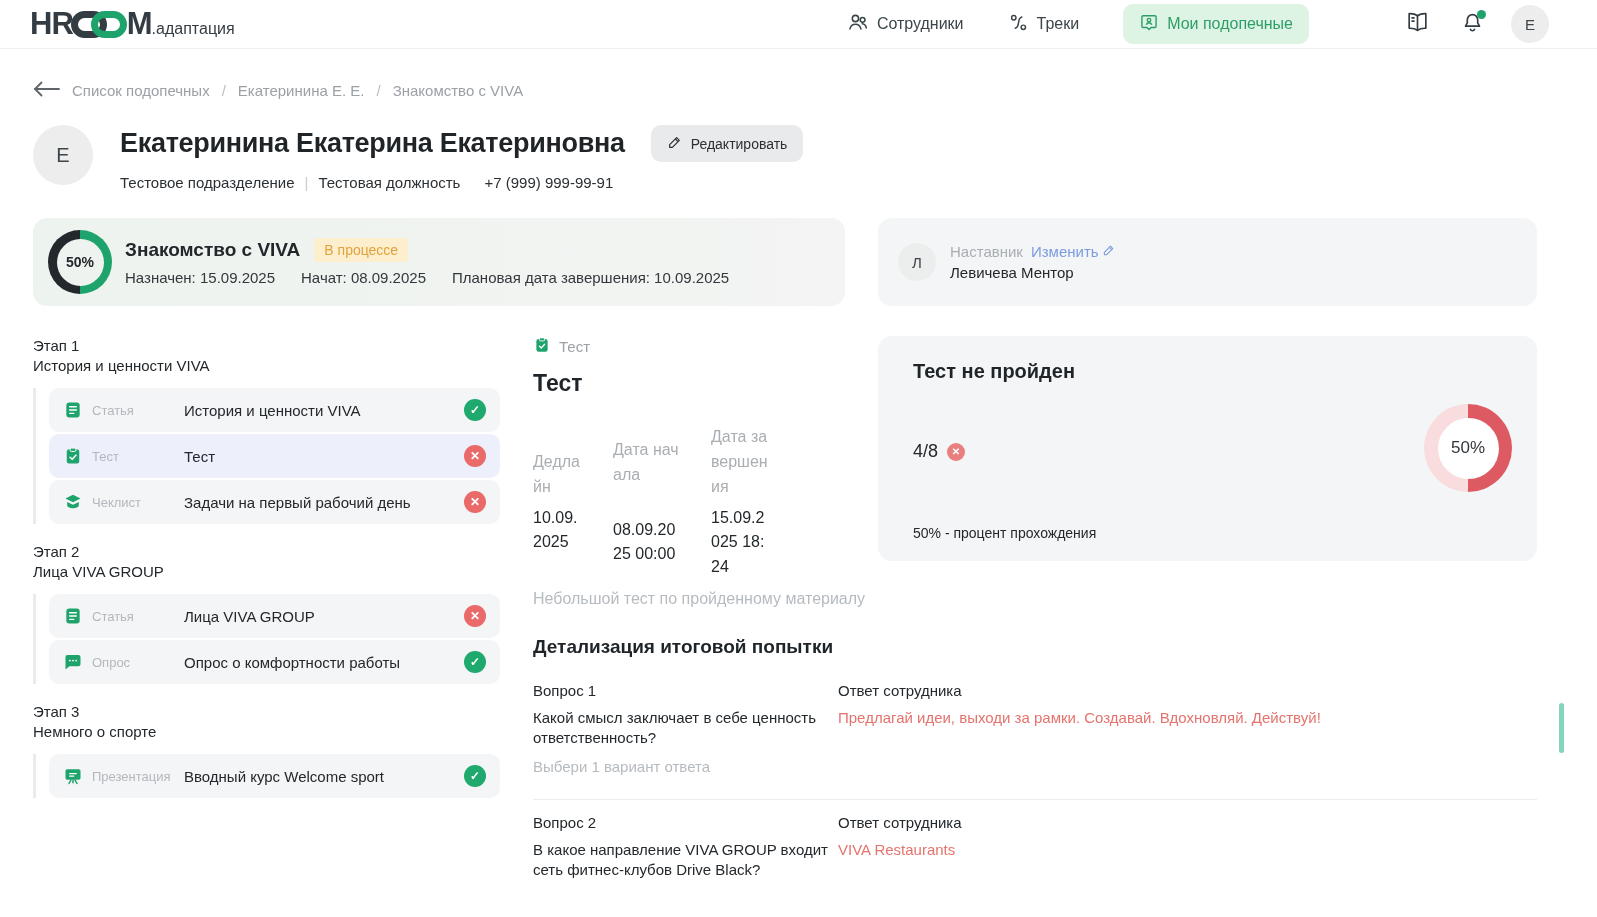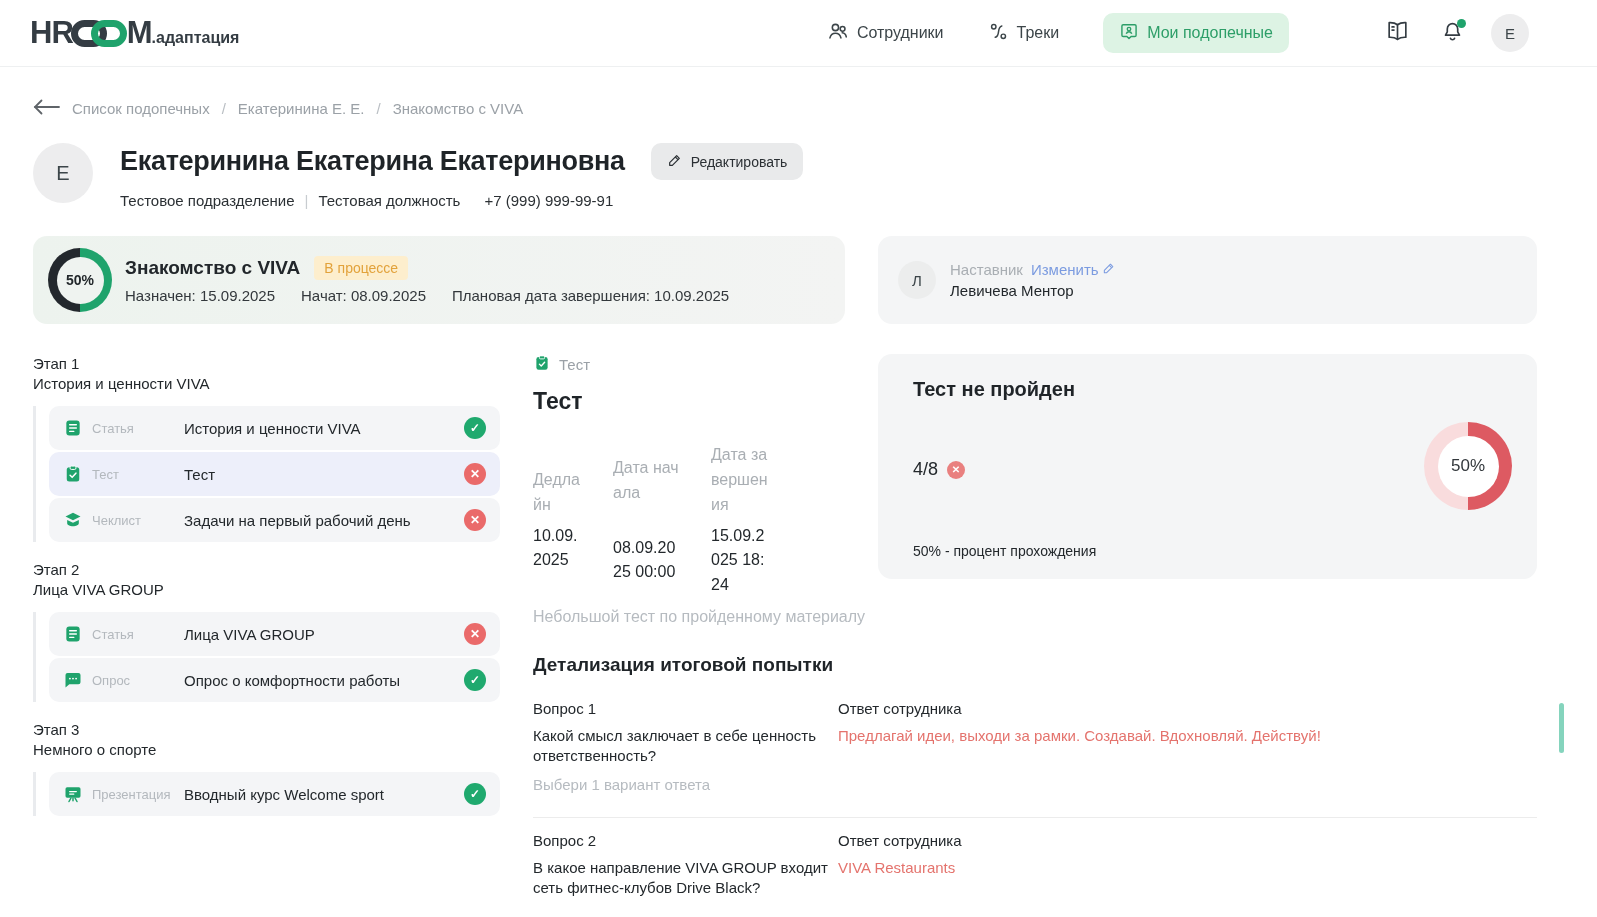--- a/index.html
+++ b/index.html
@@ -1,27 +1,27 @@
 <!DOCTYPE html>
 <html><head>
 <meta charset="utf-8">
 <style>
   * { margin:0; padding:0; box-sizing:border-box; }
   html,body { width:1597px; height:917px; overflow:hidden; background:#fff;
     font-family:"Liberation Sans", sans-serif; color:#23282c; }
   .page { position:relative; width:1597px; height:917px; }
 
   
-  .header { display:flex; align-items:center; height:67px; padding:0 68px 0 30px;
+  .header { display:flex; align-items:center; height:49px; padding:0 48px 0 30px;
     border-bottom:1px solid #eef0f1; }
   .logo { display:flex; align-items:center; cursor:pointer; }
   .logo b { font-size:31px; font-weight:800; color:#343c43; letter-spacing:-1px; }
   .ring { width:36px; height:27px; border:7px solid #343c43; border-radius:14px; margin-left:-2px; }
   .ring.green { border-color:#1fa36c; margin-left:-16px; }
-  .logo .suffix { font-size:16px; color:#343c43; margin-top:10px; letter-spacing:0; font-weight:700; }
+  .logo .suffix { font-size:16px; color:#343c43; margin-top:10px; letter-spacing:0; font-weight:400; }
   .nav { display:flex; align-items:center; gap:44px; margin-left:auto; color:#3c4549; }
   .nav-item { display:flex; align-items:center; gap:8px; font-size:16px; cursor:pointer; }
   .nav-pill { background:#ddf3e4; color:#2d9e68; padding:8px 16px; border-radius:10px; }
   .header-icons { display:flex; align-items:center; gap:30px; margin-left:96px; color:#343c43; }
   .icon-btn { position:relative; cursor:pointer; display:flex; }
   .bell-dot { position:absolute; top:0px; right:-1px; width:9px; height:9px; border-radius:50%;
     background:#1fa36c; }
   .avatar { border-radius:50%; background:#ededee; display:flex; align-items:center;
     justify-content:center; color:#3c4549; }
   .avatar.sm { width:38px; height:38px; font-size:15px; margin-left:26px; cursor:pointer; }

